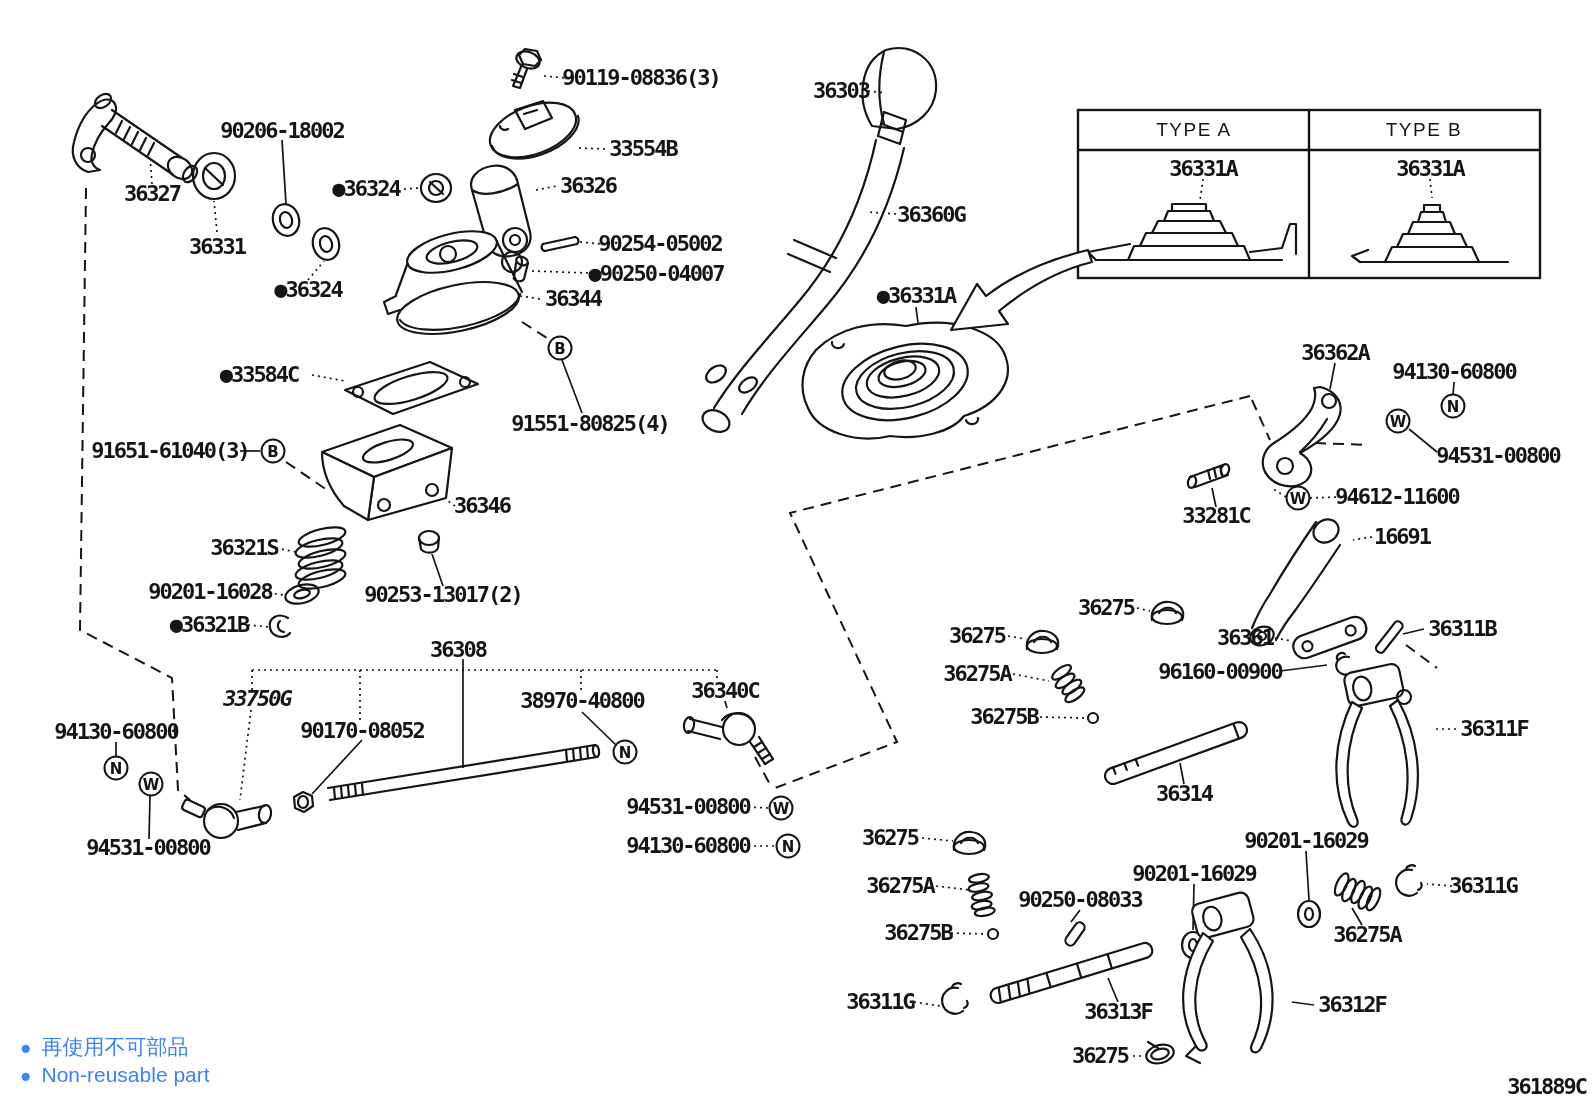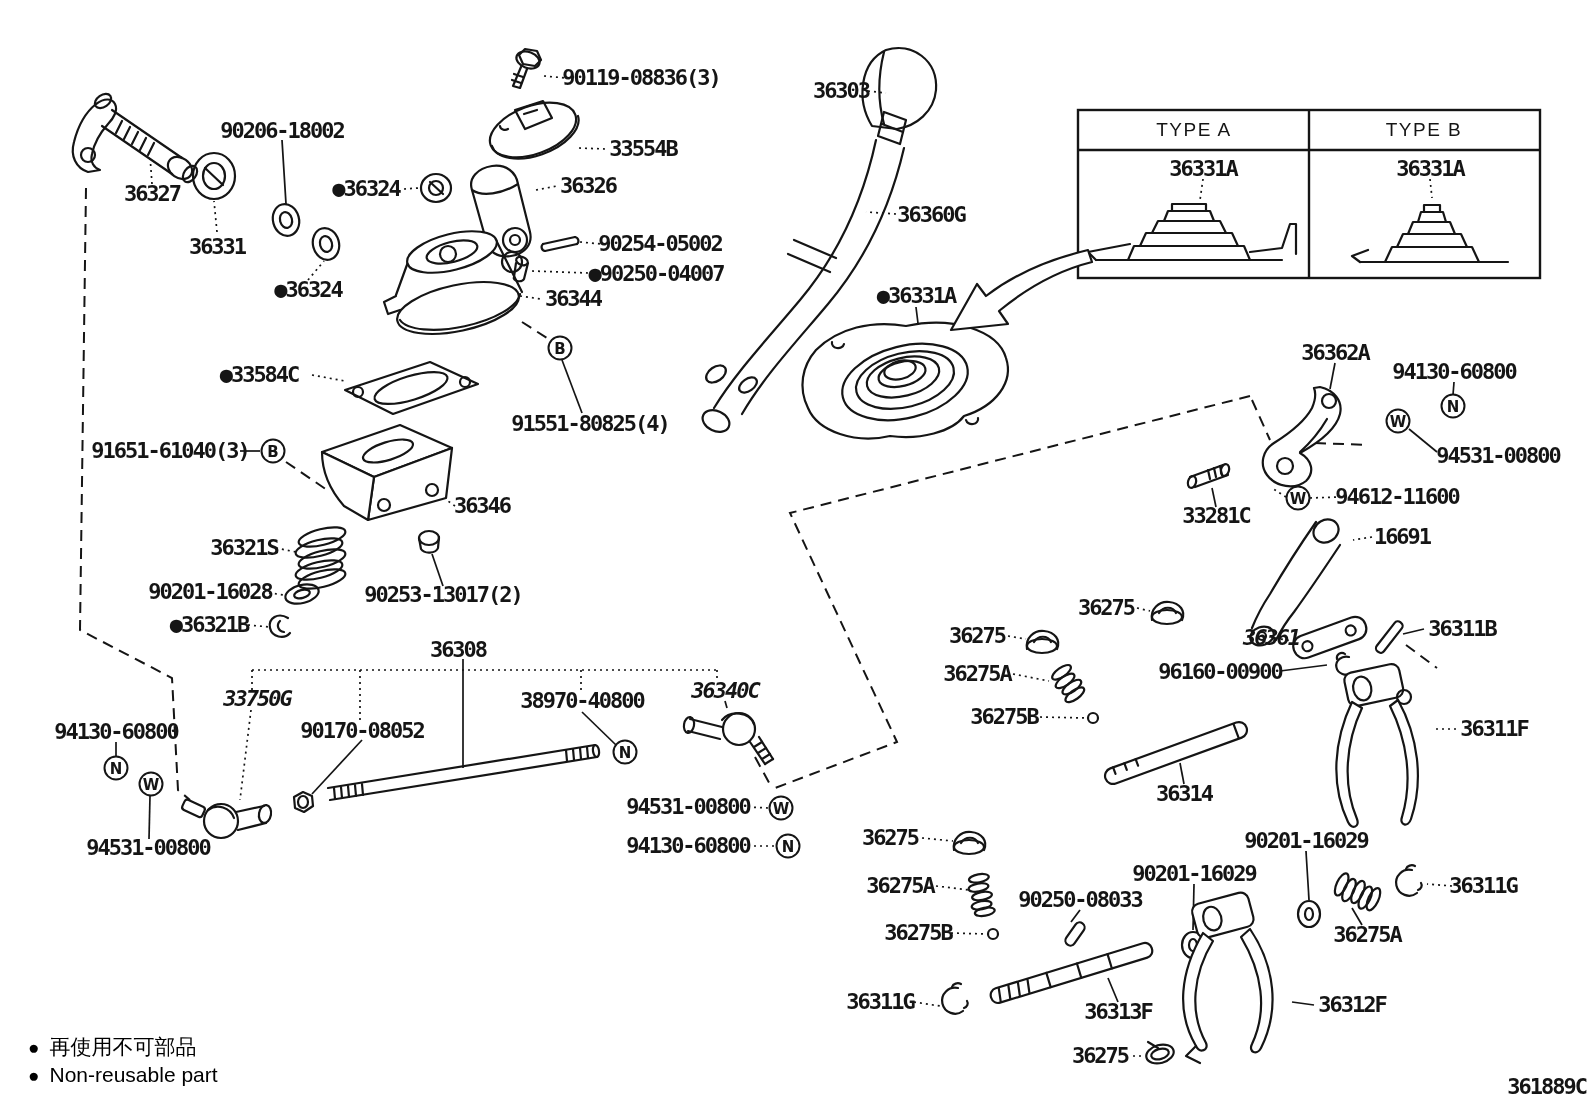--- a/index.html
+++ b/index.html
@@ -14,21 +14,21 @@
   .tbl{fill:none;stroke:#151515;stroke-width:2.4}
   .plabel{position:absolute;transform:translate(-50%,-50%);
           font-family:"DejaVu Sans Mono",monospace;font-weight:700;font-size:22px;
           letter-spacing:-2px;white-space:nowrap;line-height:1;color:#151515}
   .csym{position:absolute;transform:translate(-50%,-50%);box-sizing:border-box;
         width:25px;height:25px;border:2.5px solid #151515;border-radius:50%;
         background:#fff;display:flex;align-items:center;justify-content:center;
         font:700 15px "DejaVu Sans",sans-serif;color:#151515}
   .thdr{position:absolute;transform:translate(-50%,-50%);font-size:19px;
         letter-spacing:1.5px;color:#151515;white-space:nowrap}
-  .legend-row{position:absolute;left:28px;white-space:nowrap;font-size:21px;color:#000000}
+  .legend-row{position:absolute;left:20px;white-space:nowrap;font-size:21px;color:#3b82f6}
   .legend-row .sym{font-size:19px;margin-right:10px}
   #legend-jp{top:1033px}
   #legend-en{top:1063px}
   #doccode{position:absolute;right:6px;top:1076px;transform:none;left:auto}
 </style>
 </head>
 <body>
 
 <div id="stage">
 
@@ -486,39 +486,39 @@
       <div class="plabel" style="left: 170px; top: 451px;">91651-61040(3)</div>
       <div class="plabel" style="left: 482px; top: 506px;">36346</div>
       <div class="plabel" style="left: 244px; top: 548px;">36321S</div>
       <div class="plabel" style="left: 210px; top: 592px;">90201-16028</div>
       <div class="plabel" style="left: 443px; top: 595px;">90253-13017(2)</div>
       <div class="plabel" style="left: 209px; top: 625px;">●36321B</div>
       <div class="plabel" style="left: 458px; top: 650px;">36308</div>
       <div class="plabel" style="left: 257px; top: 699px; font-style: italic;">33750G</div>
       <div class="plabel" style="left: 362px; top: 731px;">90170-08052</div>
       <div class="plabel" style="left: 582px; top: 701px;">38970-40800</div>
-      <div class="plabel" style="left: 725px; top: 691px; font-style: italic;">36340C</div>
+      <div class="plabel" style="left: 725px; top: 691px;">36340C</div>
       <div class="plabel" style="left: 116px; top: 732px;">94130-60800</div>
       <div class="plabel" style="left: 148px; top: 848px;">94531-00800</div>
       <div class="plabel" style="left: 688px; top: 807px;">94531-00800</div>
       <div class="plabel" style="left: 688px; top: 846px;">94130-60800</div>
       <div class="plabel" style="left: 841px; top: 91px;">36303</div>
       <div class="plabel" style="left: 931px; top: 215px; text-align: center;">36360G</div>
       <div class="plabel" style="left: 916px; top: 296px;">●36331A</div>
       <div class="plabel" style="left: 1335px; top: 353px;">36362A</div>
       <div class="plabel" style="left: 1454px; top: 372px;">94130-60800</div>
       <div class="plabel" style="left: 1498px; top: 456px;">94531-00800</div>
       <div class="plabel" style="left: 1397px; top: 497px;">94612-11600</div>
       <div class="plabel" style="left: 1216px; top: 516px;">33281C</div>
       <div class="plabel" style="left: 1402px; top: 537px;">16691</div>
       <div class="plabel" style="left: 977px; top: 636px;">36275</div>
       <div class="plabel" style="left: 1106px; top: 608px;">36275</div>
       <div class="plabel" style="left: 977px; top: 674px;">36275A</div>
       <div class="plabel" style="left: 1004px; top: 717px;">36275B</div>
-      <div class="plabel" style="left: 1271px; top: 638px; font-style: italic;">36361</div>
+      <div class="plabel" style="left: 1245px; top: 638px;">36361</div>
       <div class="plabel" style="left: 1220px; top: 672px;">96160-00900</div>
       <div class="plabel" style="left: 1462px; top: 629px;">36311B</div>
       <div class="plabel" style="left: 1494px; top: 729px;">36311F</div>
       <div class="plabel" style="left: 1184px; top: 794px;">36314</div>
       <div class="plabel" style="left: 1306px; top: 841px;">90201-16029</div>
       <div class="plabel" style="left: 1194px; top: 874px;">90201-16029</div>
       <div class="plabel" style="left: 1080px; top: 900px;">90250-08033</div>
       <div class="plabel" style="left: 890px; top: 838px;">36275</div>
       <div class="plabel" style="left: 900px; top: 886px;">36275A</div>
       <div class="plabel" style="left: 918px; top: 933px;">36275B</div>

